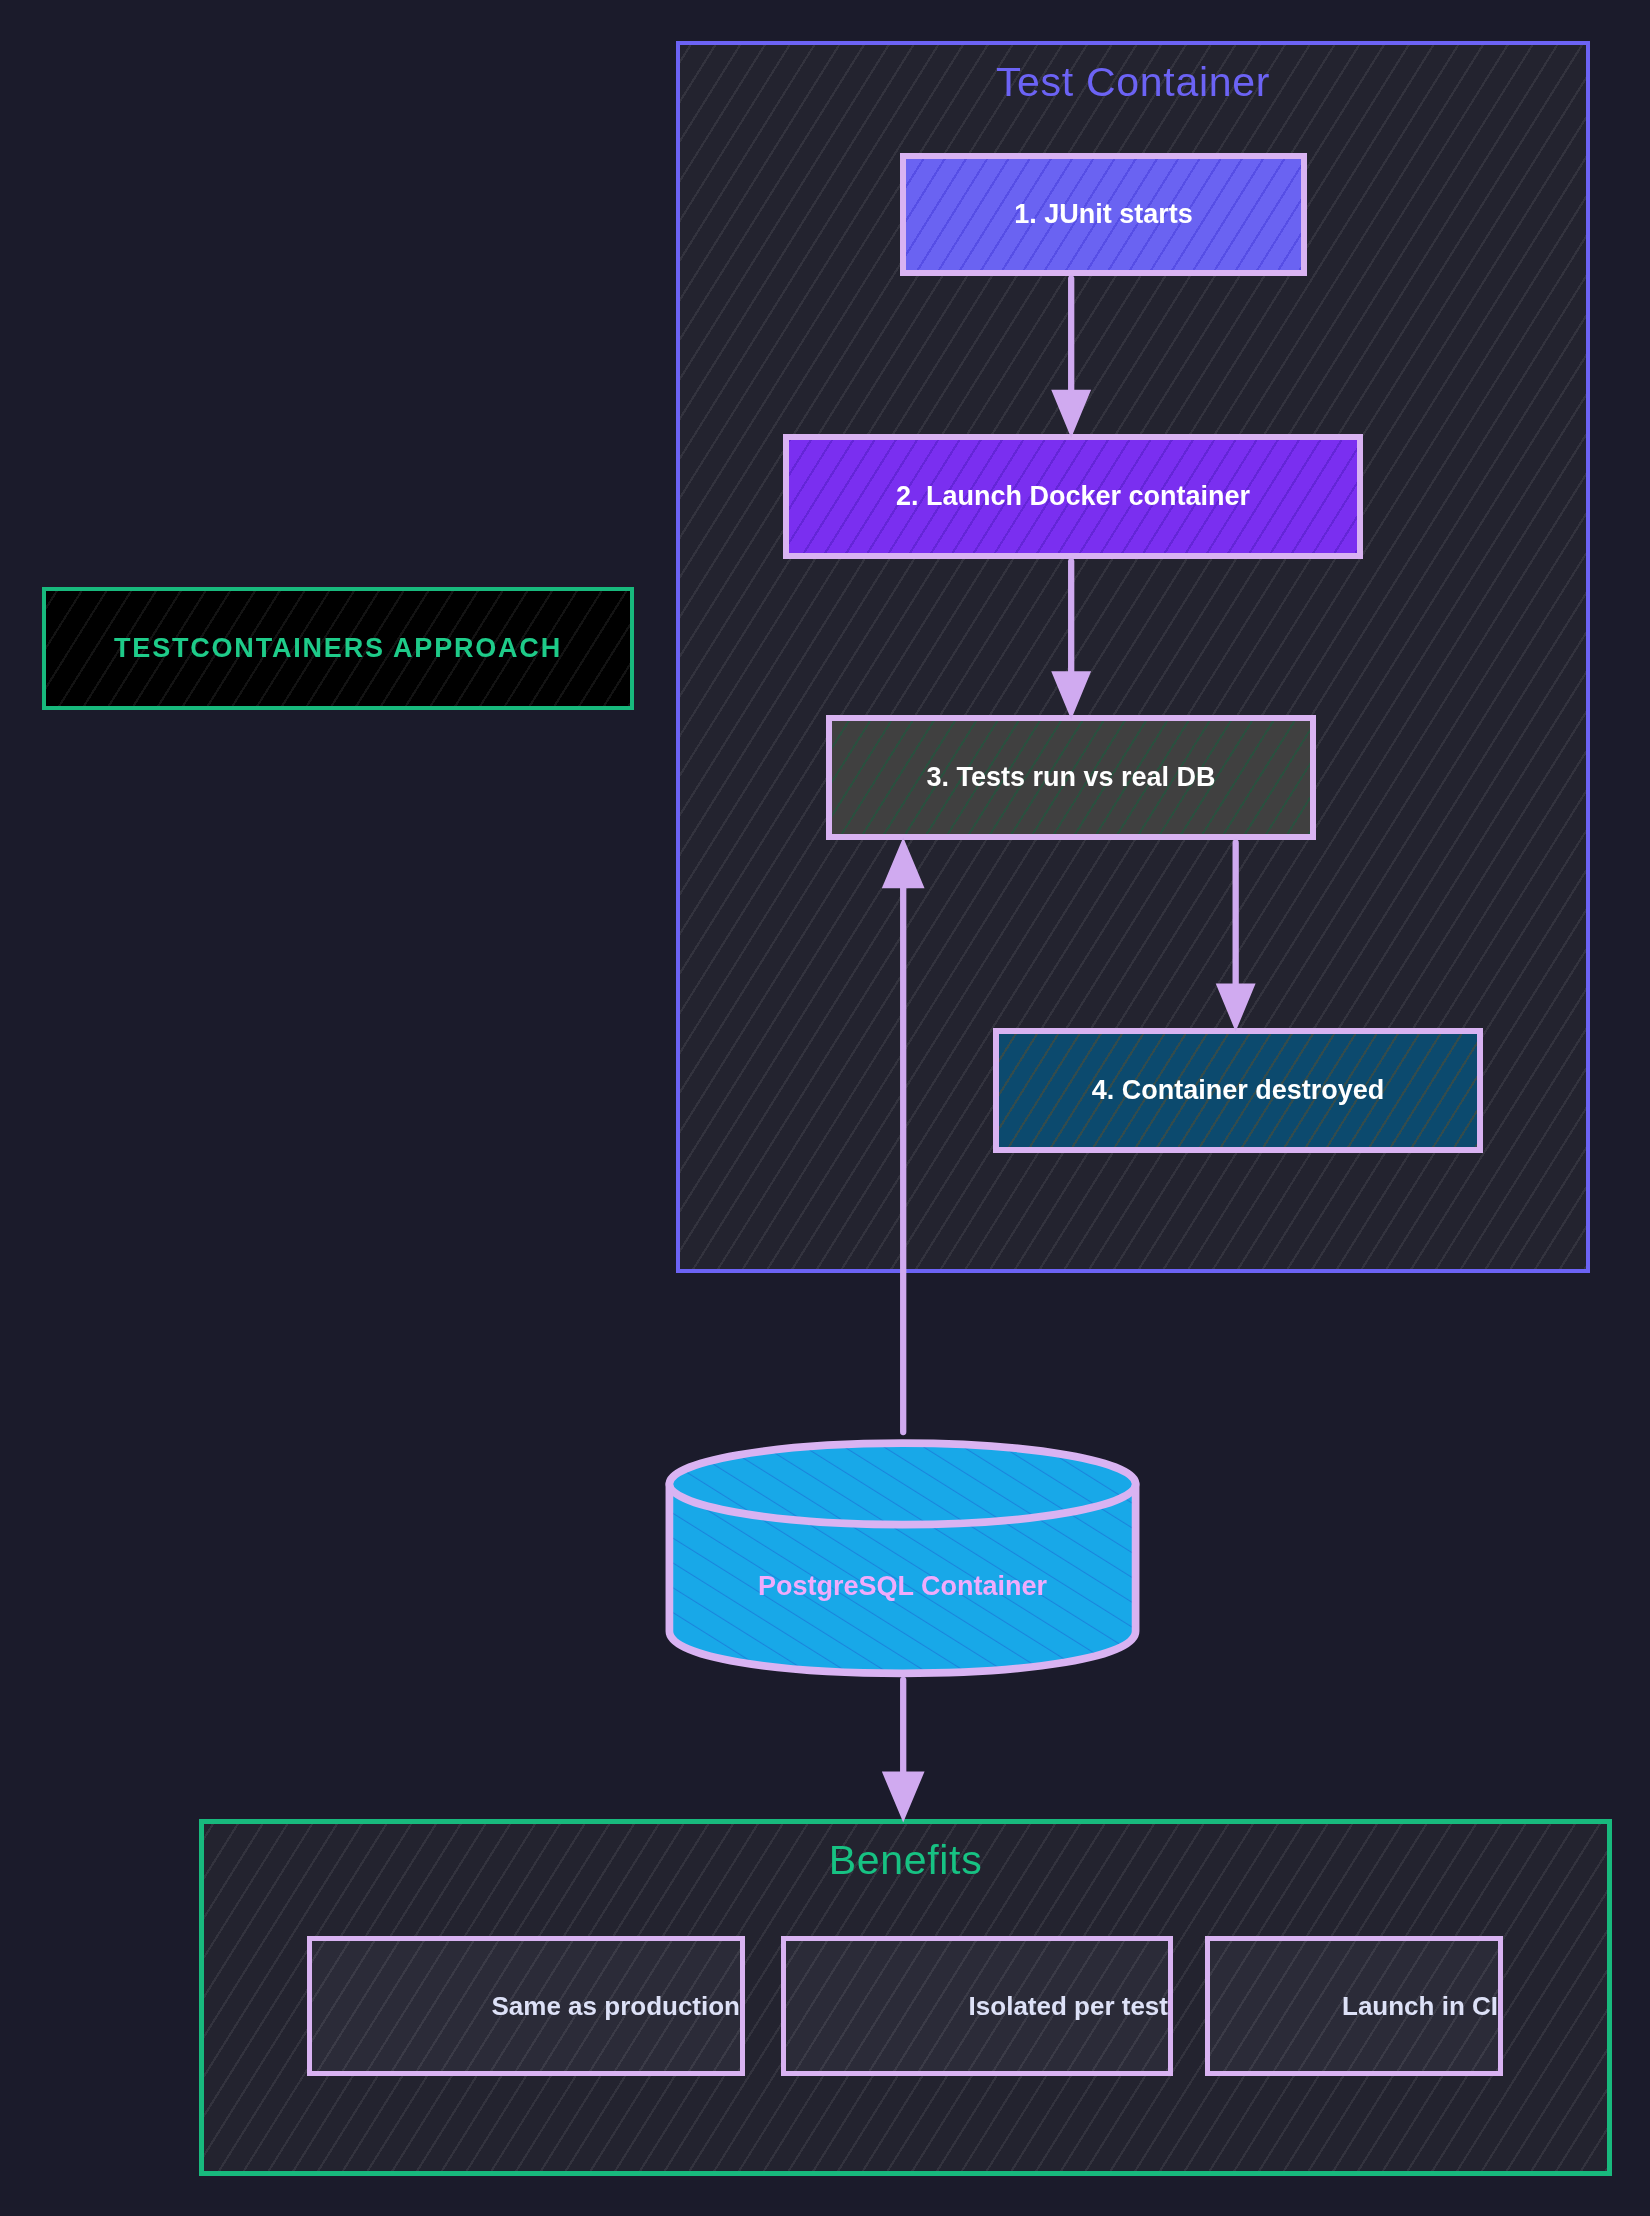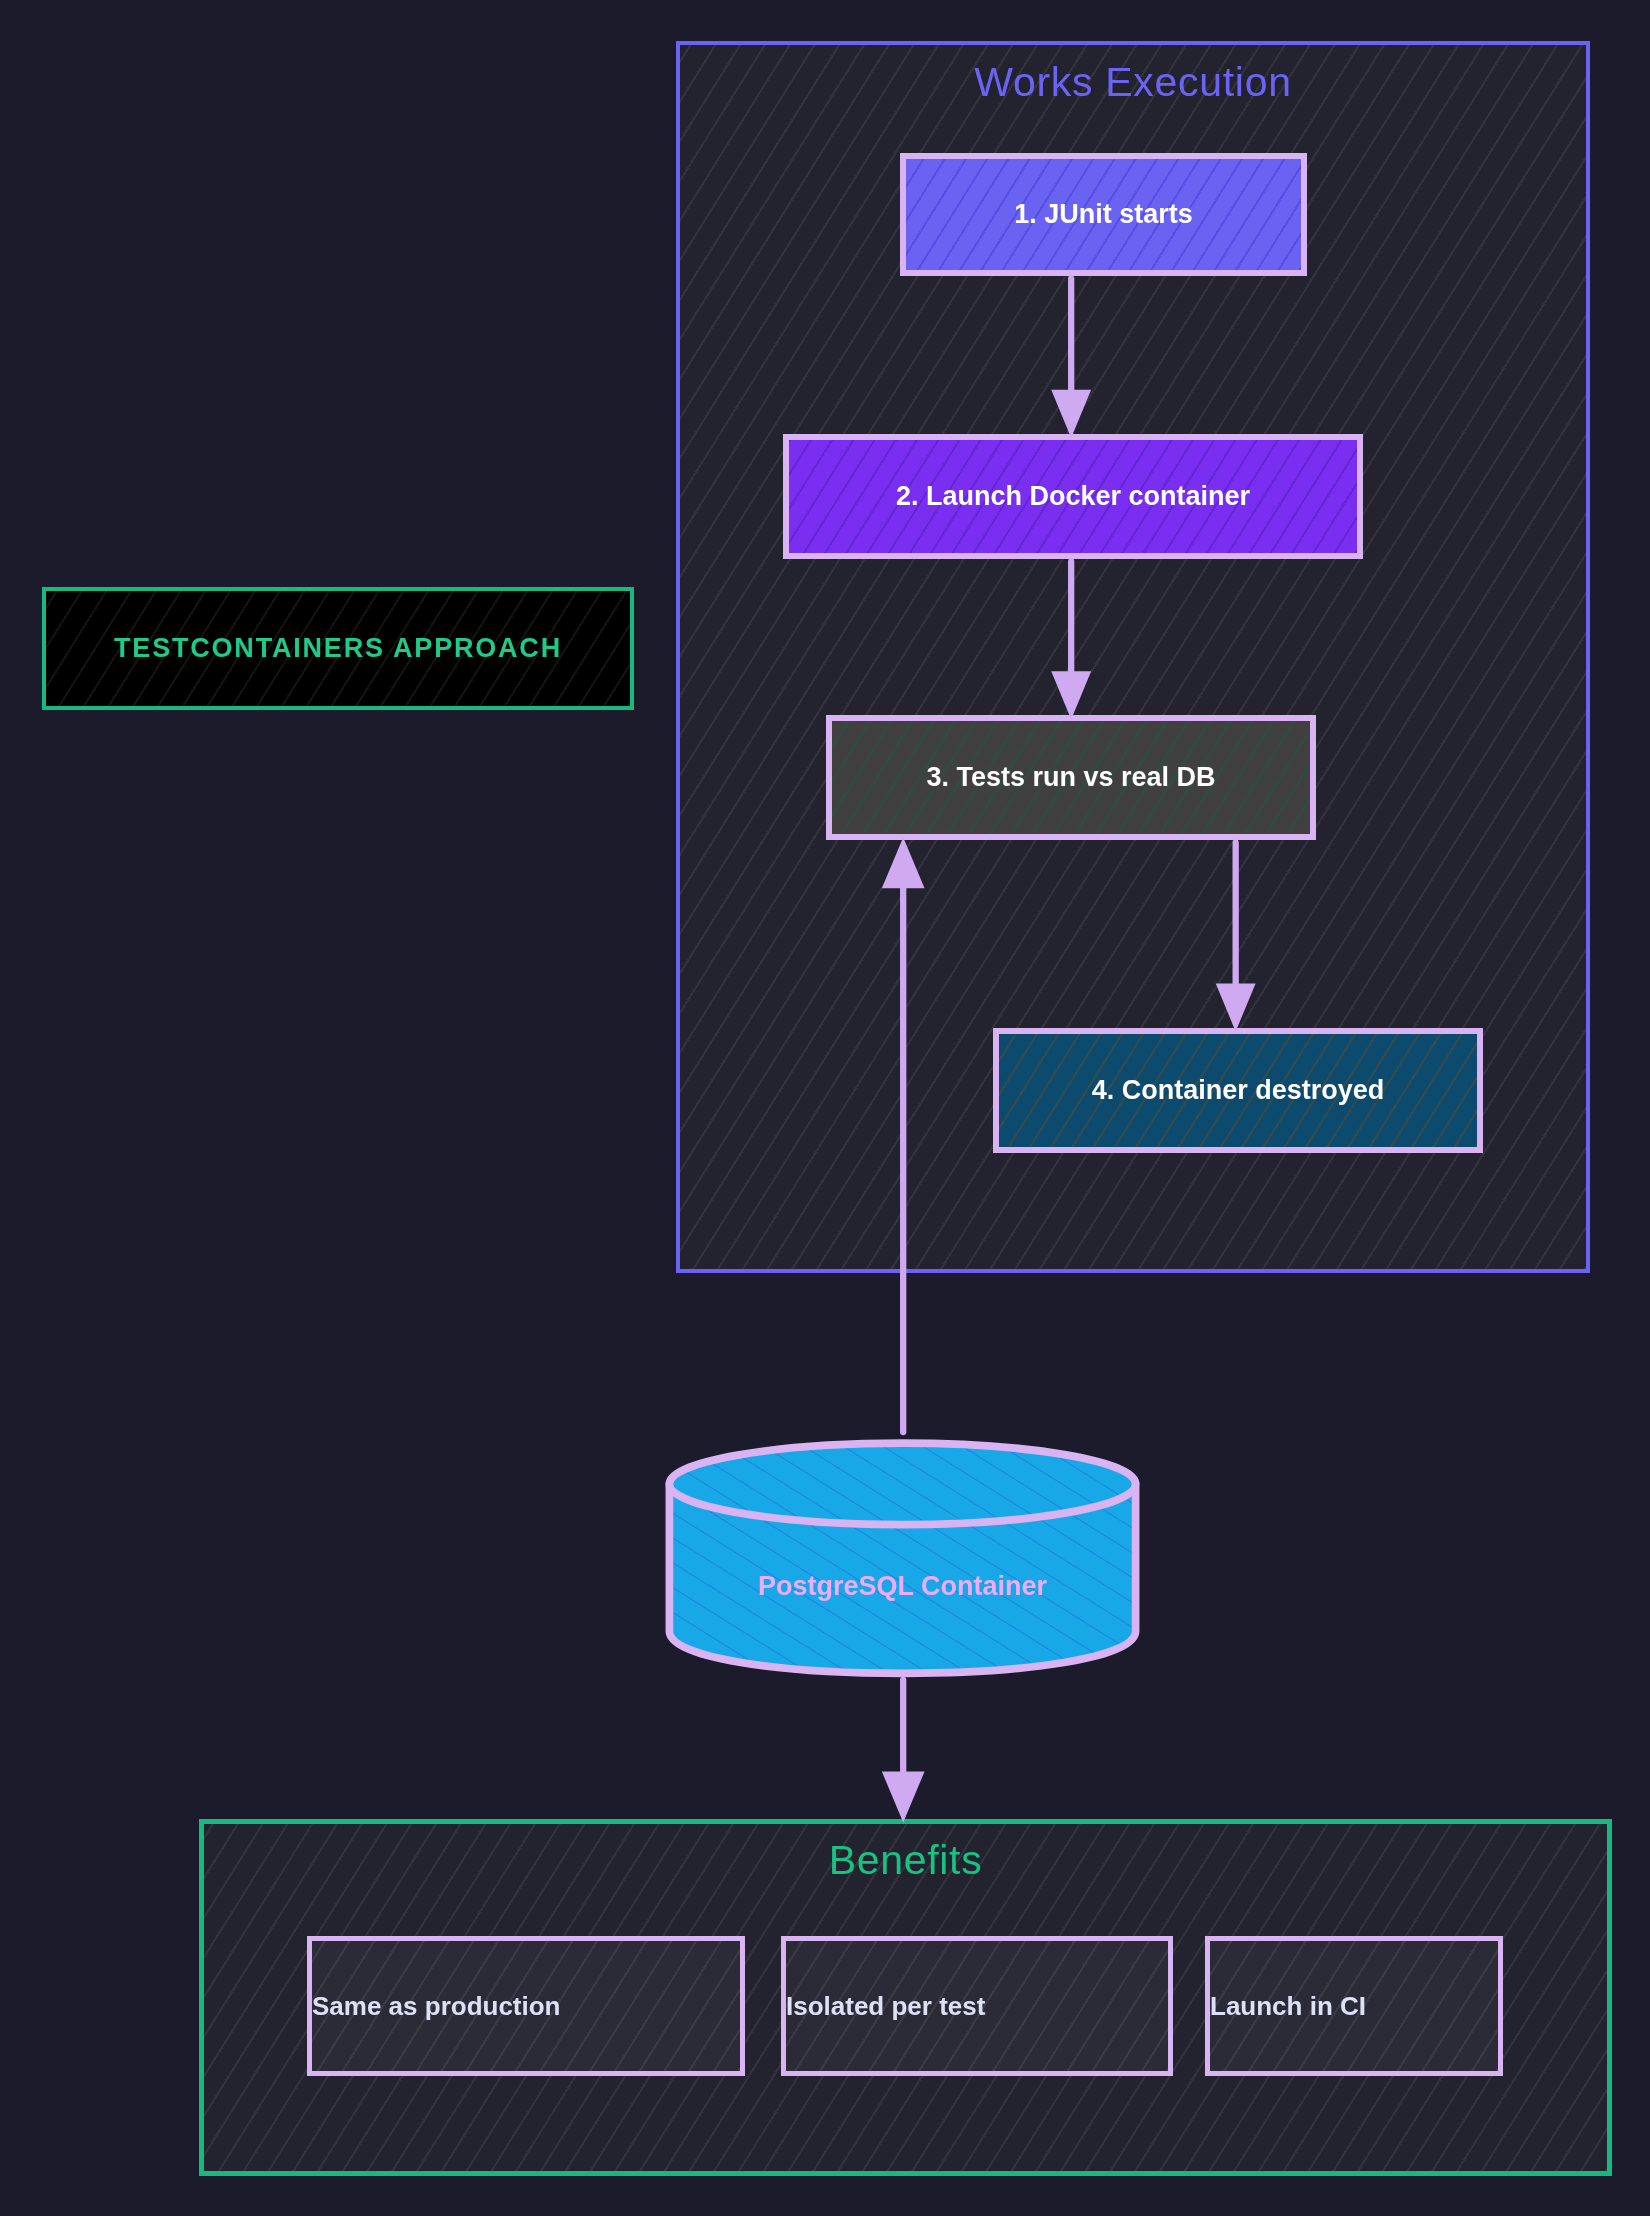--- a/index.html
+++ b/index.html
@@ -173,21 +173,21 @@
   }
 
   
   .benefit-chip {
     position: absolute;
     box-sizing: border-box;
     border: 5.6px solid #d9b3f2;
     background: #2b2b38;
     display: flex;
     align-items: center;
-    justify-content: flex-start;
+    justify-content: flex-end;
     overflow: hidden;
     top: 1936px;
     height: 140px;
     z-index: 6;
   }
   .benefit-chip .chip-label {
     position: relative;
     z-index: 3;
     color: #dde1f7;
     font-size: 26px;
@@ -210,21 +210,21 @@
 </head>
 <body>
 
 <div id="stage">
 
   <div id="approach-box" class="hatch hatch-dark">
     <span id="approach-label">TESTCONTAINERS APPROACH</span>
   </div>
 
   <div id="test-exec-container" class="container-box hatch hatch-dark">
-    <div id="test-exec-title" class="container-title">Works Execution</div>
+    <div id="test-exec-title" class="container-title">Test Container</div>
   </div>
 
   <div id="node-junit" class="node hatch hatch-blue">
     <span class="node-label">1. JUnit starts</span>
   </div>
 
   <div id="node-docker" class="node hatch hatch-purple">
     <span class="node-label">2. Launch Docker container</span>
   </div>
 

